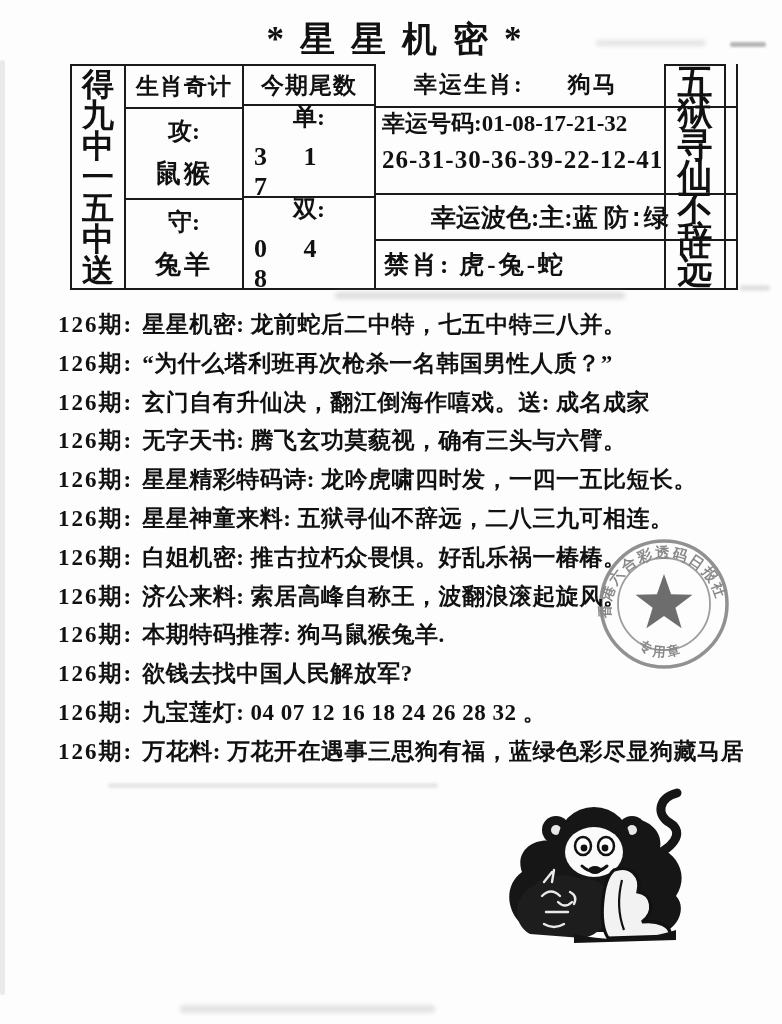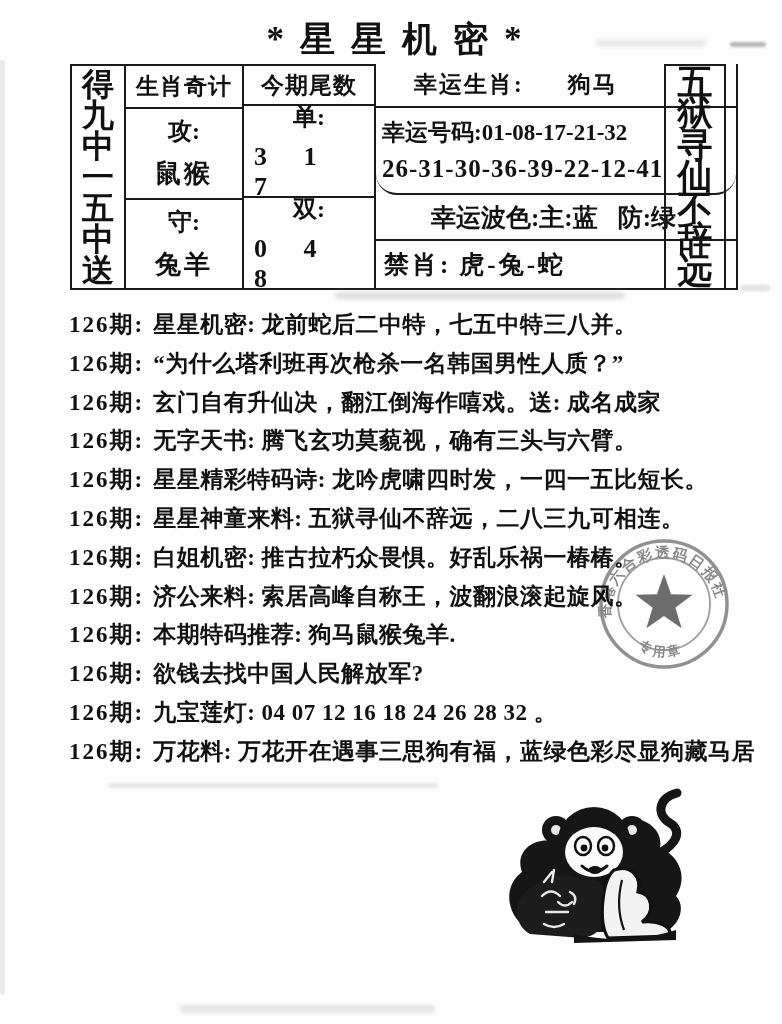--- a/index.html
+++ b/index.html
@@ -54,47 +54,47 @@
   .digits { letter-spacing:15px; font-size:26px; padding-left:10px; }
   .zval { font-size:26px; letter-spacing:3px; }
 
   .hdr3 {
     height:44px; border-bottom:2px solid #1a1a1a;
     display:flex; align-items:center; font-size:23px;
     padding-left:38px; gap:44px; letter-spacing:2px;
   }
   .nums {
     height:88px; border-bottom:2px solid #1a1a1a;
-    display:flex; flex-direction:column; justify-content:center;
-    padding:0 2px 0 6px; gap:7px;border-radius:21px;
+    display:flex; flex-direction:column; justify-content:flex-start;
+    padding:0 2px 0 6px; gap:7px;
   }
   .nums .l1 { font-size:23px; white-space:nowrap; }
   .nums .l2 { font-size:25px; white-space:nowrap; letter-spacing:1px; }
   .wave {
     height:47px; border-bottom:2px solid #1a1a1a;
     display:flex; align-items:center; padding-left:55px;
     font-size:25px; white-space:nowrap;
   }
-  .wave .sp { margin-left:20px; }
+  .wave .sp { margin-left:6px;font-family:Liberation Mono, monospace; }
   .ban {
     height:47px; display:flex; align-items:center; padding-left:8px;
     font-size:25px; letter-spacing:3px; white-space:nowrap;
   }
   .ban .bv { margin-left:8px; }
   .vstrip-right {
     position:absolute; left:664px; top:64px; width:62px; height:226px;
     border:2px solid #1a1a1a;
     display:flex; align-items:center; justify-content:center;
   }
   .vstrip-right .vtext { font-size:35px; line-height:31.5px; }
 
   
   .tips { position:absolute; left:58px; top:306px; width:724px; }
   .tip { font-size:23px; line-height:38.8px; white-space:nowrap; letter-spacing:0.5px; }
-  .tip .prefix { letter-spacing:2px; margin-right:9px;margin-left:11px; }
+  .tip .prefix { letter-spacing:2px; margin-right:9px; }
 
   
   .stamp {
     position:absolute; left:592px; top:534px; width:144px; height:144px;
     opacity:0.82; mix-blend-mode:multiply;
   }
 
   
   .monkey { position:absolute; left:486px; top:780px; width:224px; height:182px; }
 

